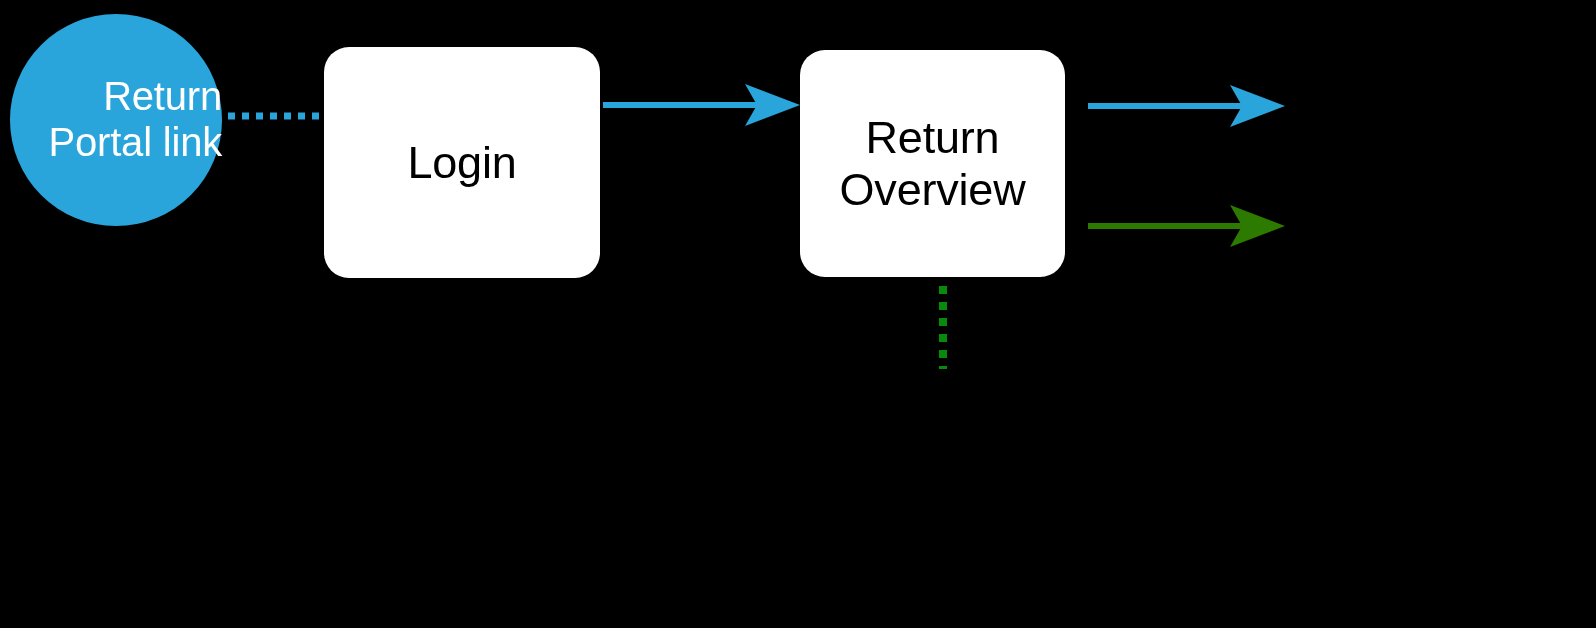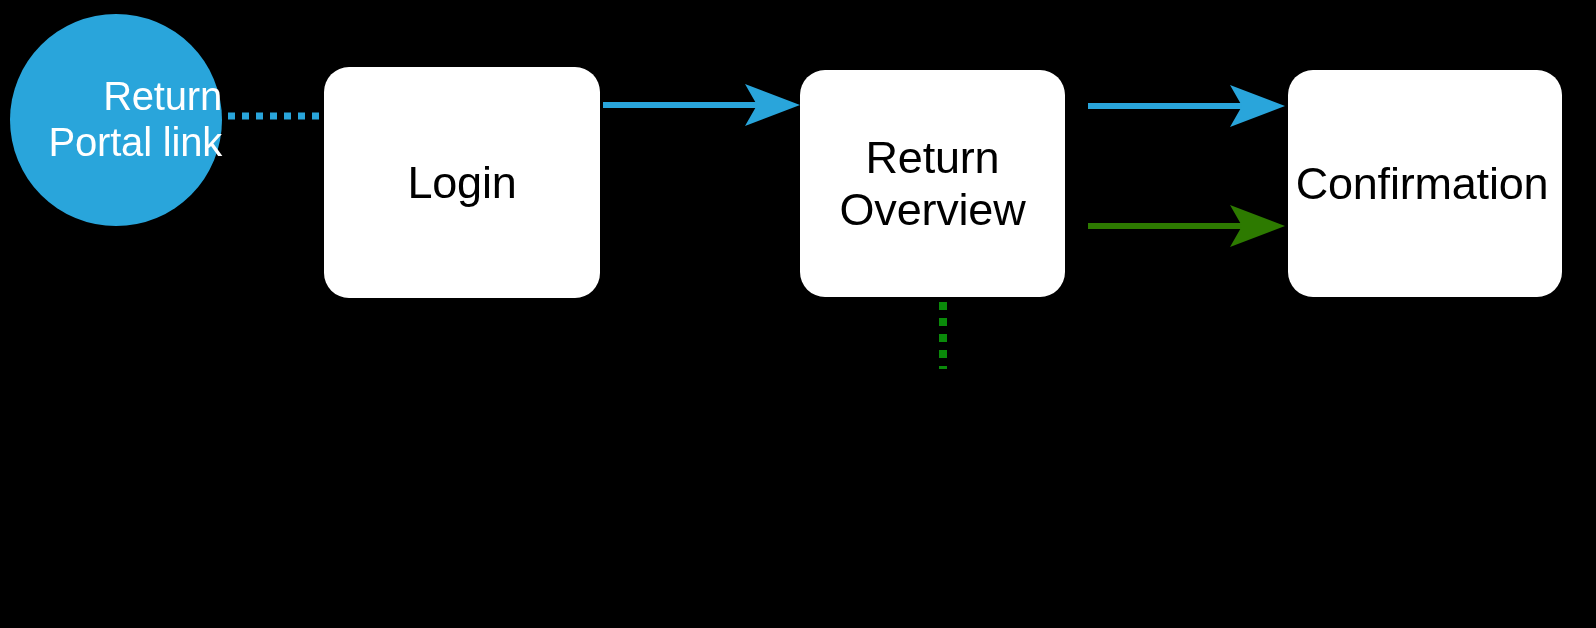--- a/index.html
+++ b/index.html
@@ -34,21 +34,20 @@
     text-align: center;
     line-height: 1.14;
     white-space: pre-line;
   }
   .node-box {
     background: #ffffff;
     color: #000000;
     border-radius: 25px;
     font-size: 45px;
     letter-spacing: -0.2px;
-    margin-top: 20px;
   }
   .node-circle {
     border-radius: 50%;
     color: #ffffff;
     font-size: 40px;
     letter-spacing: -0.2px;
     text-align: right;
   }
   .node-label {
     display: block;
@@ -114,18 +113,15 @@
 
   <div class="node node-box" id="node-login">
     <span class="node-label">Login</span>
   </div>
 
   <div class="node node-box" id="node-product-overview">
     <span class="node-label">Return
 Overview</span>
   </div>
 
-  <div class="node node-box" id="node-confirmation">
-    <span class="node-label">Confirmation</span>
-  </div>
 
 
 </div>
 
 </body></html>

